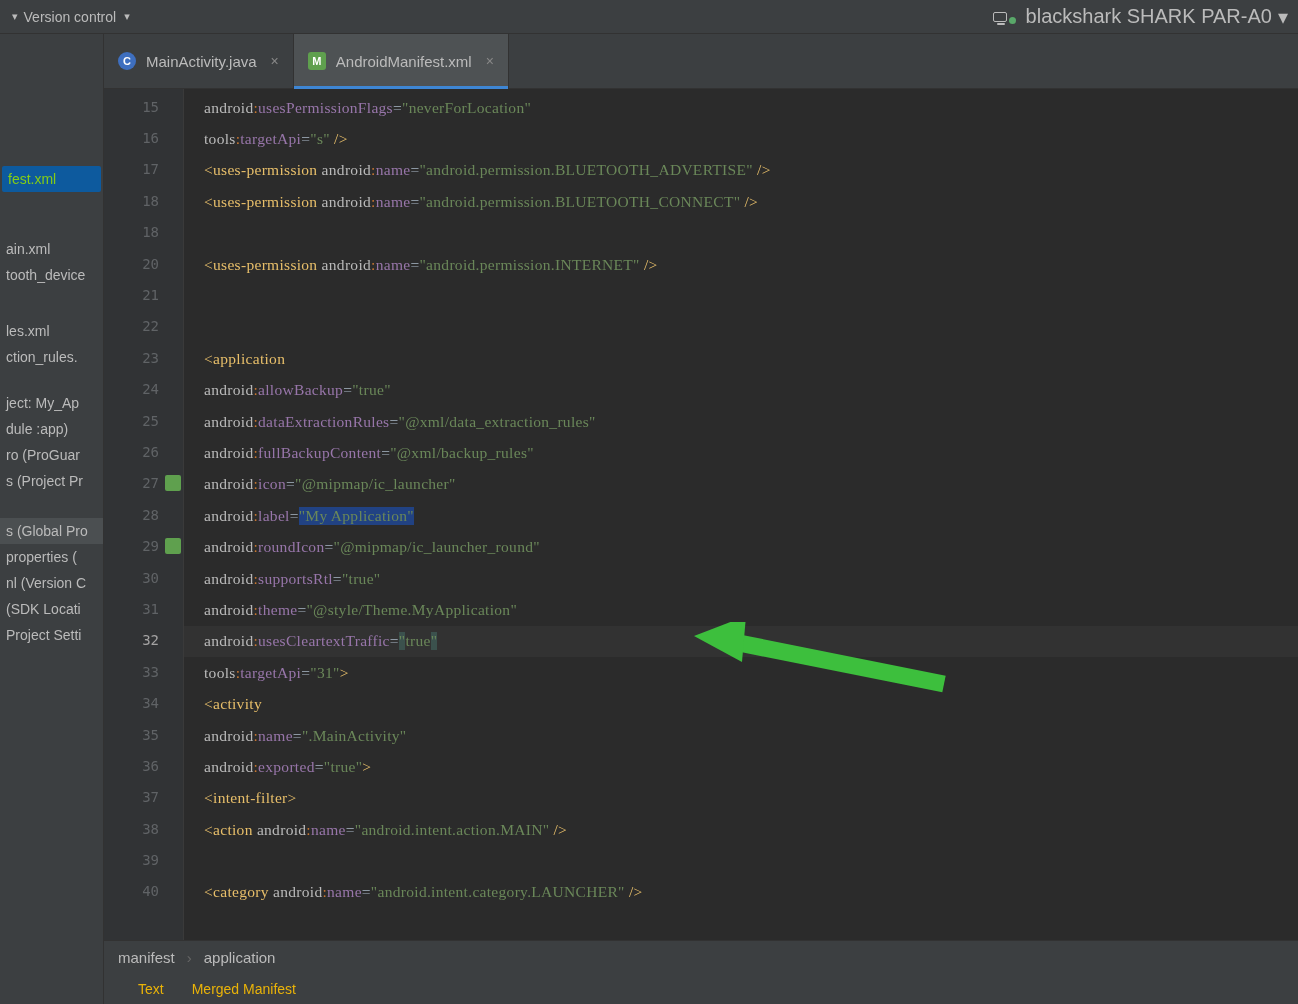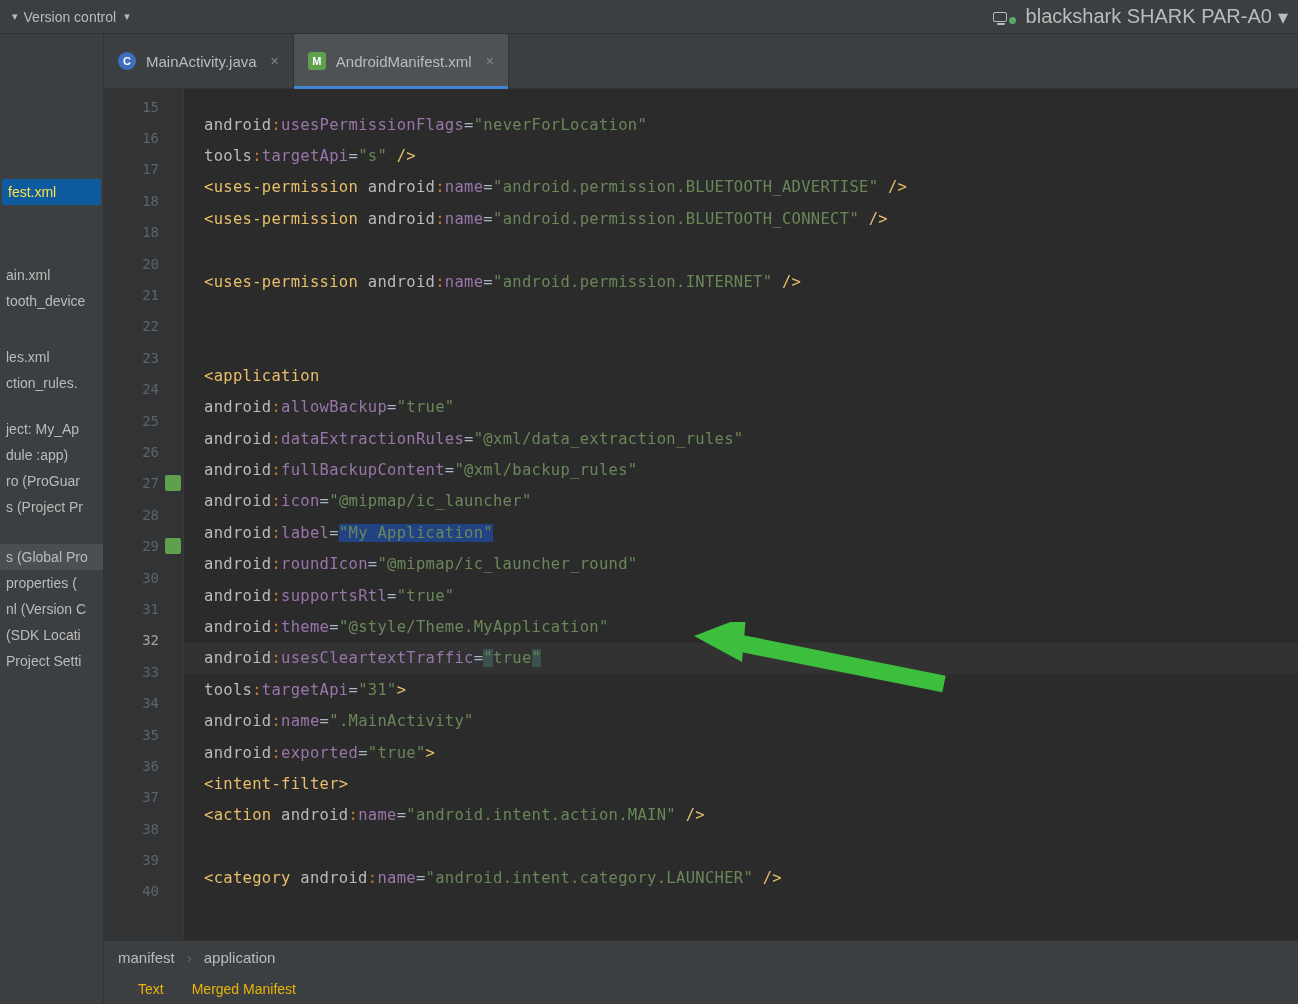--- a/index.html
+++ b/index.html
@@ -31,21 +31,21 @@
 
 .sidebar {
   width: 104px;
   background: #3c3f41;
   border-right: 1px solid #323232;
   overflow: hidden;
   font-family: -apple-system, sans-serif;
   font-size: 14px;
 }
 .sidebar-item { padding: 5px 6px; color: #bbbbbb; white-space: nowrap; }
-.sidebar-item.sel { background: #0d5a9e; color: #fde047; border-radius: 2px; margin: 17px 2px; }
+.sidebar-item.sel { background: #0d5a9e; color: #84cc16; border-radius: 2px; margin: 4px 2px; }
 .sidebar-item.hl { background: #4b4f51; margin-top: 24px; }
 
 .editor-wrap { flex: 1; display: flex; flex-direction: column; background:#2b2b2b; }
 .tabs {
   height: 55px;
   background: #3c3f41;
   display: flex;
   align-items: stretch;
   border-bottom: 1px solid #323232;
 }
@@ -71,21 +71,21 @@
 .gutter {
   width: 80px;
   background: #313335;
   border-right: 1px solid #3a3a3a;
   padding-top: 2px;
 }
 .gutter-line { height: 31.4px; display:flex; align-items:center; justify-content:flex-end; padding-right: 24px; color: #606366; font-size: 14px; position:relative; }
 .gutter-line.current { color:#a4a3a3; }
 .gutter-icon { position:absolute; right:2px; width:16px; height:16px; background:#5fa04e; border-radius:2px; }
 
-.code { flex:1; padding-top: 20px; position:relative; }
+.code { flex:1; padding-top: 3px; position:relative;font-family:Liberation Serif, serif; }
 .code-line { height: 31.4px; display:flex; align-items:center; white-space: pre; padding-left: 20px; font-size: 15.5px; letter-spacing: 0.3px; }
 .code-line.highlight { background:#323232; }
 
 .t-tag { color: #e8bf6a; }
 .t-ns { color: #bababa; }
 .t-colon { color: #cc7832; }
 .t-attr { color: #9876aa; }
 .t-eq { color: #a9b7c6; }
 .t-str { color: #6a8759; }
 .t-str-hl { color: #6a8759; background:#214283; }
@@ -229,20 +229,21 @@
           <div class="code-line">            <span class="t-ns">android</span><span class="t-colon">:</span><span class="t-attr">allowBackup</span><span class="t-eq">=</span><span class="t-str">"true"</span></div>
           <div class="code-line">            <span class="t-ns">android</span><span class="t-colon">:</span><span class="t-attr">dataExtractionRules</span><span class="t-eq">=</span><span class="t-str">"@xml/data_extraction_rules"</span></div>
           <div class="code-line">            <span class="t-ns">android</span><span class="t-colon">:</span><span class="t-attr">fullBackupContent</span><span class="t-eq">=</span><span class="t-str">"@xml/backup_rules"</span></div>
           <div class="code-line">            <span class="t-ns">android</span><span class="t-colon">:</span><span class="t-attr">icon</span><span class="t-eq">=</span><span class="t-str">"@mipmap/ic_launcher"</span></div>
           <div class="code-line">            <span class="t-ns">android</span><span class="t-colon">:</span><span class="t-attr">label</span><span class="t-eq">=</span><span class="t-str-hl">"My Application"</span></div>
           <div class="code-line">            <span class="t-ns">android</span><span class="t-colon">:</span><span class="t-attr">roundIcon</span><span class="t-eq">=</span><span class="t-str">"@mipmap/ic_launcher_round"</span></div>
           <div class="code-line">            <span class="t-ns">android</span><span class="t-colon">:</span><span class="t-attr">supportsRtl</span><span class="t-eq">=</span><span class="t-str">"true"</span></div>
           <div class="code-line">            <span class="t-ns">android</span><span class="t-colon">:</span><span class="t-attr">theme</span><span class="t-eq">=</span><span class="t-str">"@style/Theme.MyApplication"</span></div>
           <div class="code-line highlight">            <span class="t-ns">android</span><span class="t-colon">:</span><span class="t-attr">usesCleartextTraffic</span><span class="t-eq">=</span><span class="t-quote-hl">"</span><span class="t-str">true</span><span class="t-quote-hl">"</span></div>
           <div class="code-line">            <span class="t-ns">tools</span><span class="t-colon">:</span><span class="t-attr">targetApi</span><span class="t-eq">=</span><span class="t-str">"31"</span><span class="t-tag">&gt;</span></div>
+          <div class="code-line">            <span class="t-tag">&lt;activity</span></div>
           <div class="code-line">                    <span class="t-ns">android</span><span class="t-colon">:</span><span class="t-attr">name</span><span class="t-eq">=</span><span class="t-str">".MainActivity"</span></div>
           <div class="code-line">                    <span class="t-ns">android</span><span class="t-colon">:</span><span class="t-attr">exported</span><span class="t-eq">=</span><span class="t-str">"true"</span><span class="t-tag">&gt;</span></div>
           <div class="code-line">                    <span class="t-tag">&lt;intent-filter&gt;</span></div>
           <div class="code-line">                            <span class="t-tag">&lt;action </span><span class="t-ns">android</span><span class="t-colon">:</span><span class="t-attr">name</span><span class="t-eq">=</span><span class="t-str">"android.intent.action.MAIN"</span><span class="t-tag"> /&gt;</span></div>
           <div class="code-line"></div>
           <div class="code-line">                            <span class="t-tag">&lt;category </span><span class="t-ns">android</span><span class="t-colon">:</span><span class="t-attr">name</span><span class="t-eq">=</span><span class="t-str">"android.intent.category.LAUNCHER"</span><span class="t-tag"> /&gt;</span></div>
           <svg class="arrow" width="260" height="80" viewBox="0 0 260 80">
           <path d="M 250 62 L 30 18" stroke="#3dbf3d" stroke-width="17" fill="none"></path>
           <polygon points="0,14 52,-6 48,40" fill="#3dbf3d"></polygon>
         </svg>

